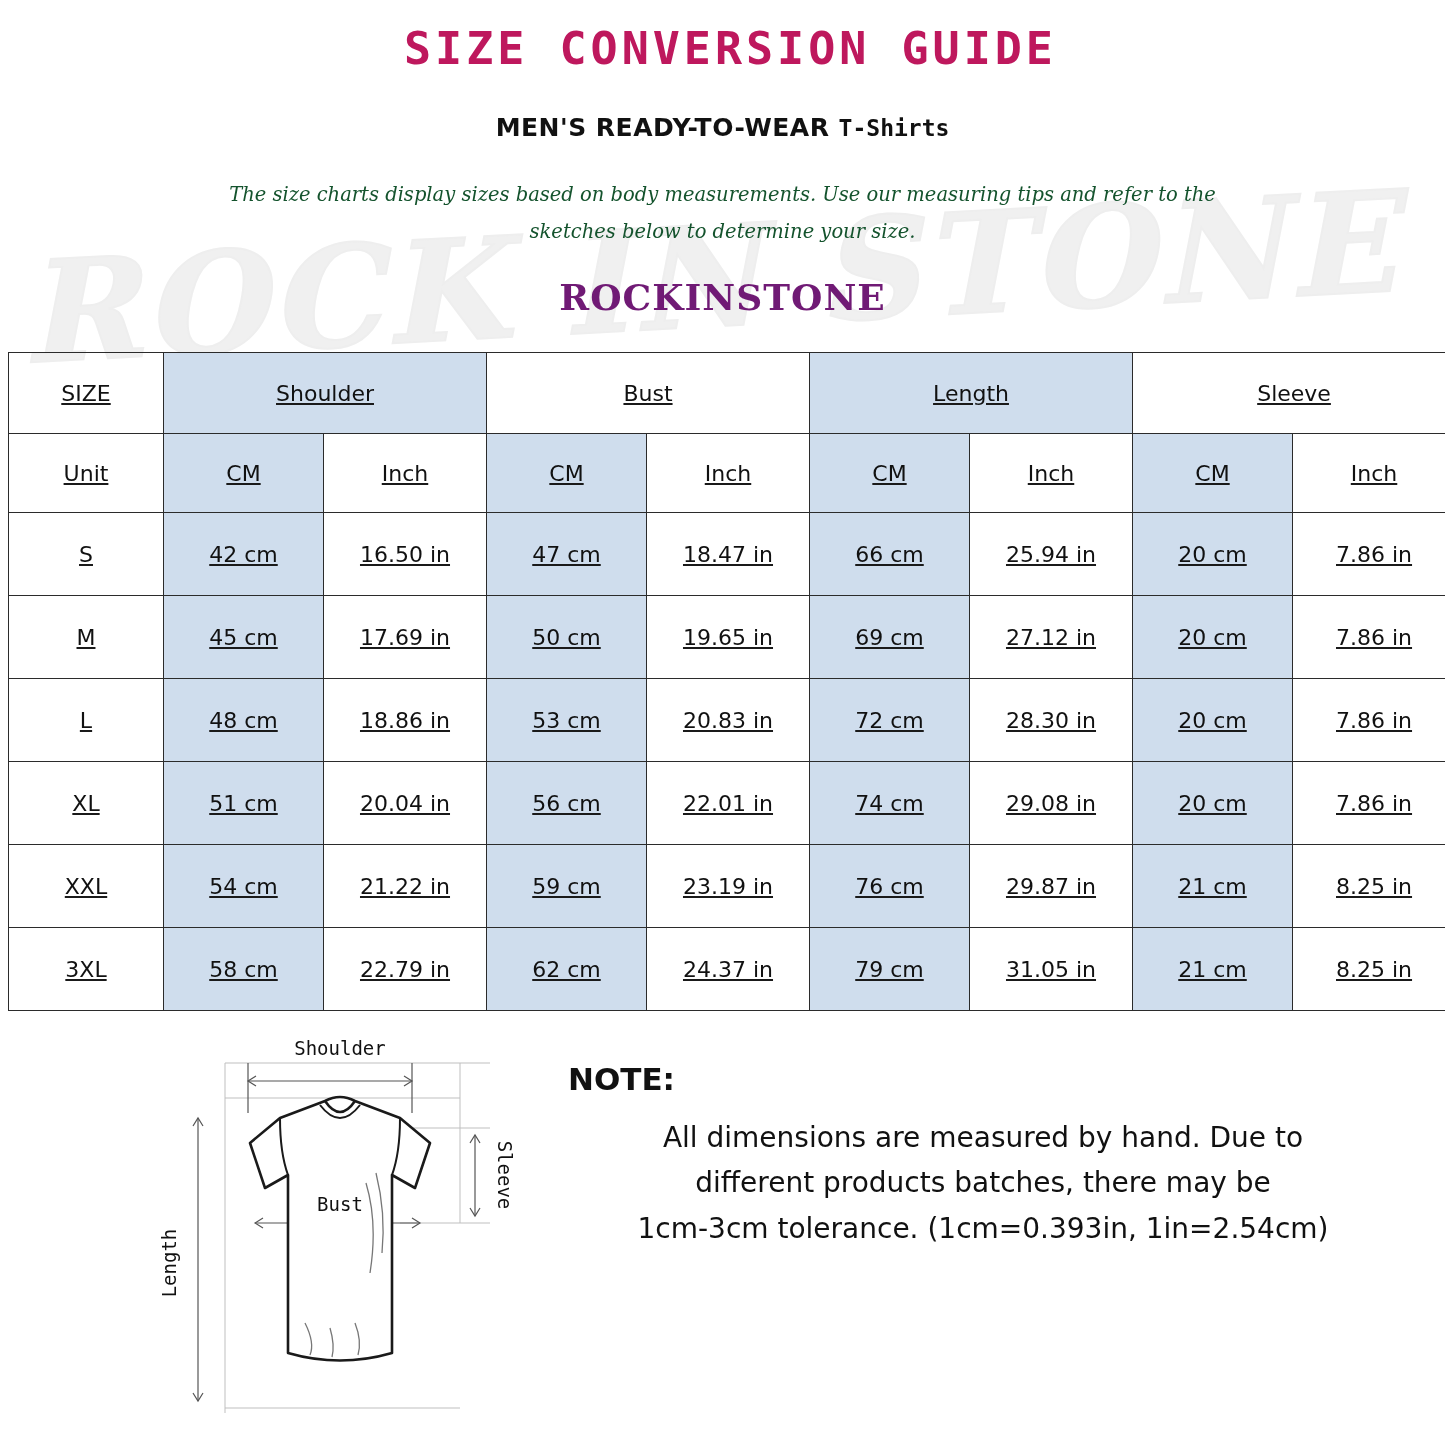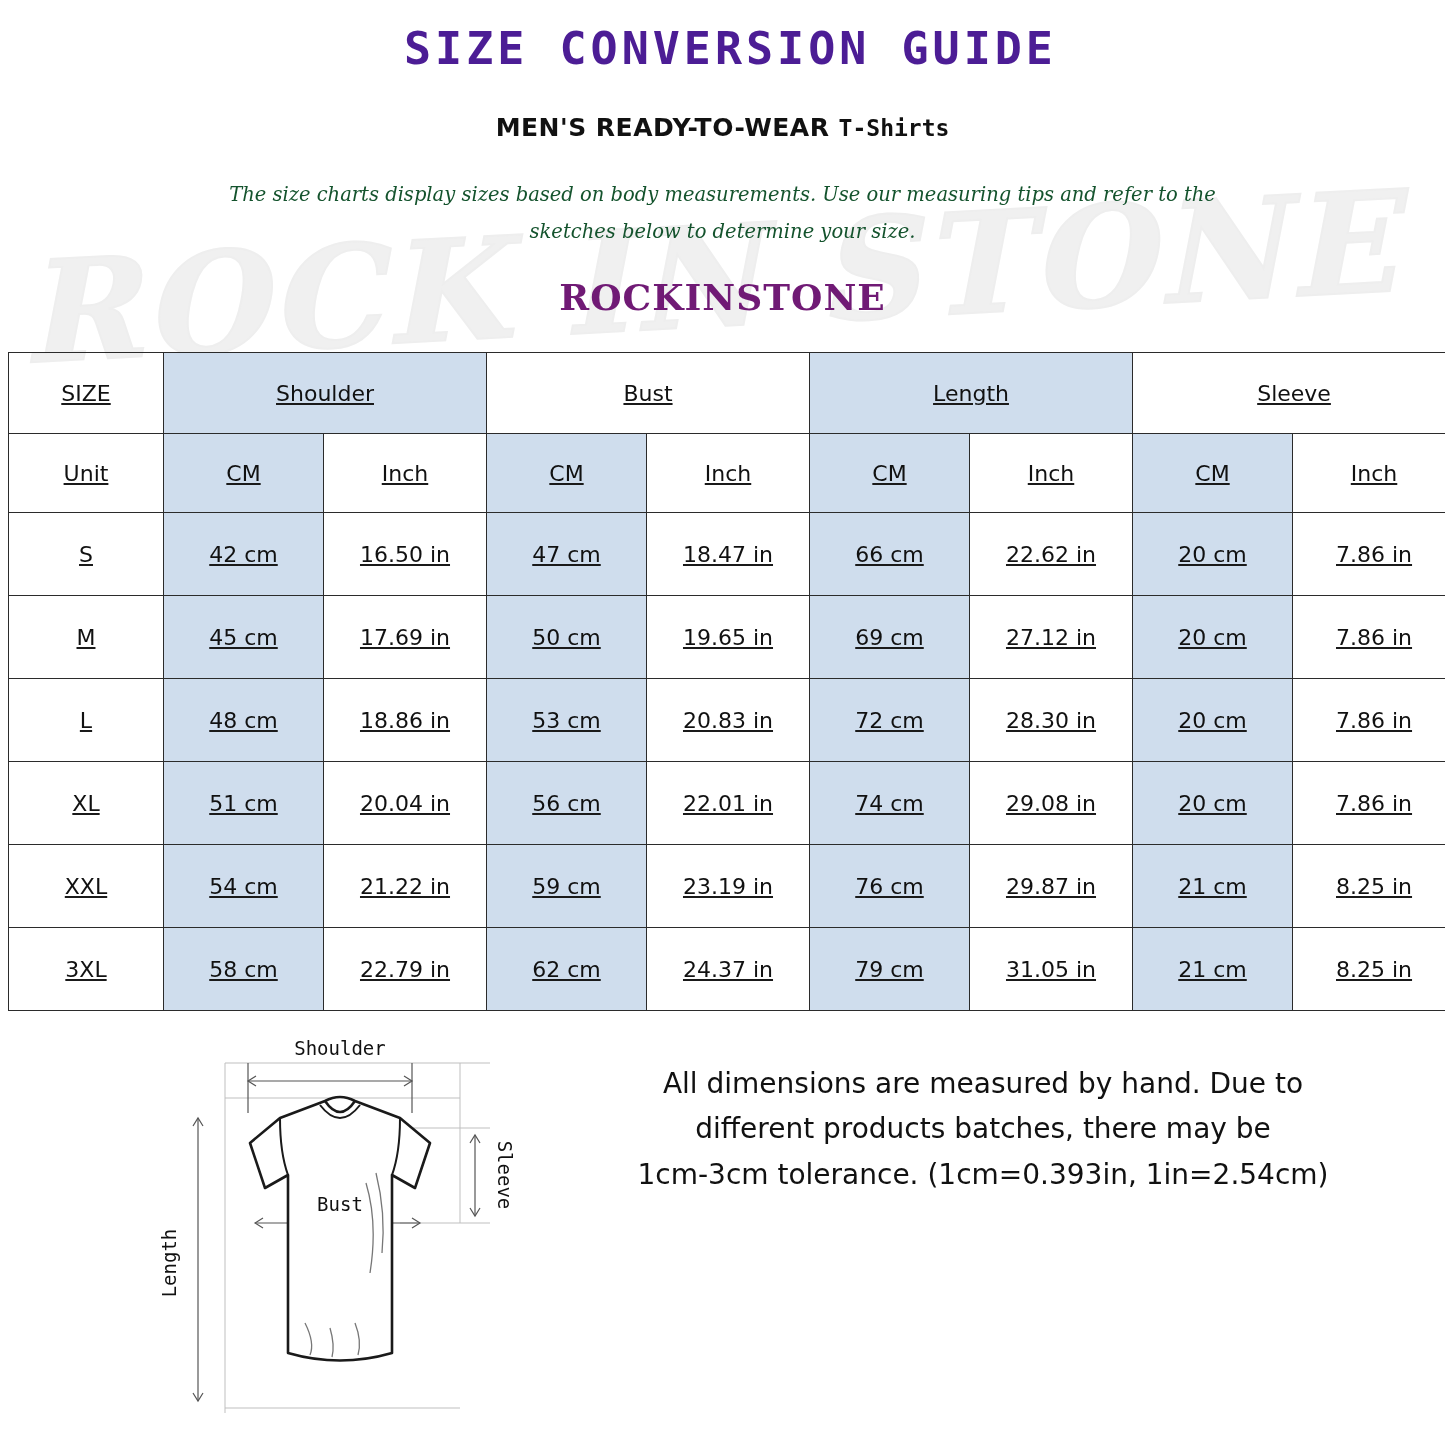--- a/index.html
+++ b/index.html
@@ -42,21 +42,21 @@
   .content { position: relative; z-index: 2; }
 
   
   .main-title {
     text-align: center;
     font-family: "DejaVu Sans Mono", monospace;
     font-size: 45px;
     font-weight: bold;
     letter-spacing: 4px;
     margin: 22px 0 0 16px;
-    color: #4c1d95;
+    color: #be185d;
   }
   .sub-title {
     text-align: center;
     font-size: 25px;
     font-weight: bold;
     letter-spacing: 0.5px;
     margin: 38px 0 0 0;
     color: #111;
   }
   .sub-title .rtw { font-family: "DejaVu Sans", sans-serif; }
@@ -194,21 +194,21 @@
           <td>Inch</td>
         </tr>
 
         <tr class="row-data">
           <td>S</td>
           <td class="shade">42 cm</td>
           <td>16.50  in</td>
           <td class="shade">47 cm</td>
           <td>18.47  in</td>
           <td class="shade">66 cm</td>
-          <td>22.62  in</td>
+          <td>25.94  in</td>
           <td class="shade">20 cm</td>
           <td>7.86  in</td>
         </tr>
 
         <tr class="row-data">
           <td>M</td>
           <td class="shade">45 cm</td>
           <td>17.69  in</td>
           <td class="shade">50 cm</td>
           <td>19.65  in</td>
@@ -327,19 +327,20 @@
         </g>
 
         <text x="210" y="32" font-family="DejaVu Sans Mono, monospace" font-size="19" fill="#111" text-anchor="middle">Shoulder</text>
         <text x="210" y="188" font-family="DejaVu Sans Mono, monospace" font-size="19" fill="#111" text-anchor="middle">Bust</text>
         <text x="46" y="240" font-family="DejaVu Sans Mono, monospace" font-size="19" fill="#111" text-anchor="middle" transform="rotate(-90 46 240)">Length</text>
         <text x="368" y="152" font-family="DejaVu Sans Mono, monospace" font-size="19" fill="#111" text-anchor="middle" transform="rotate(90 368 152)">Sleeve</text>
       </svg>
     </div>
 
     <div class="note">
+      <div class="note-title">NOTE:</div>
       <div class="note-body">All dimensions are measured by hand. Due to</div>
       <div class="note-body">different products batches, there may be</div>
       <div class="note-body">1cm-3cm tolerance. (1cm=0.393in, 1in=2.54cm)</div>
     </div>
 
   </div>
 </div>
 
 </body></html>

